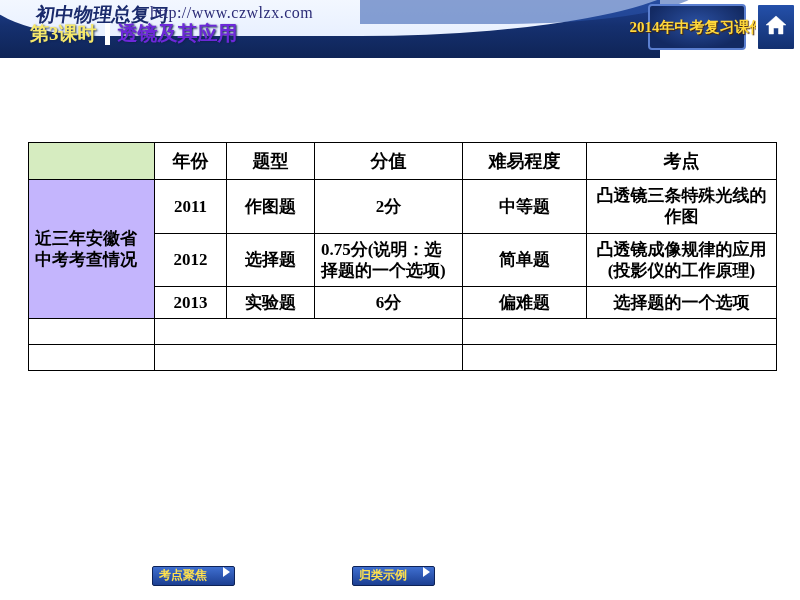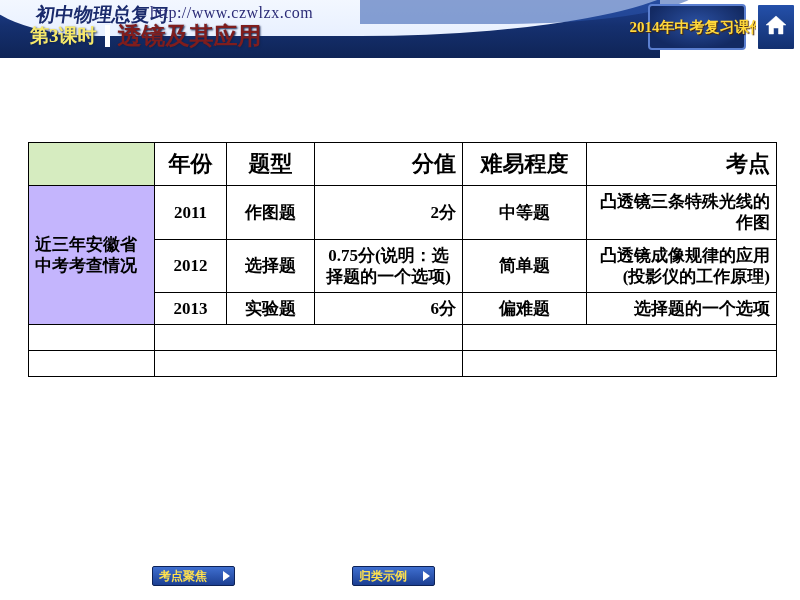--- a/index.html
+++ b/index.html
@@ -75,23 +75,23 @@
     color: #f7e96a;
     text-shadow: 1px 1px 2px #10234f;
     font-family: "Liberation Serif", serif;
   }
   .hdr-bar {
     width: 5px; height: 22px;
     background: #ffffff;
     display: inline-block;
   }
   .hdr-subject {
-    font-size: 24px;
-    font-weight: bold;
-    color: #7f1d1d;
+    font-size: 20px;
+    font-weight: bold;
+    color: #6d28d9;
     text-shadow: 1px 1px 2px #10234f;
     font-family: Liberation Sans, sans-serif;
   }
   .hdr-badge {
     position: absolute;
     left: 648px; top: 4px;
     width: 98px; height: 46px;
     background: radial-gradient(ellipse at 50% 40%, #2a4fa0 0%, #132a63 75%);
     border: 2px solid #5b7fd0;
     border-radius: 4px;
@@ -143,50 +143,50 @@
   .c-label {
     width: 126px;
     background: #c4b5fd;
     font-weight: bold;
     font-size: 18px;
     text-align: left;
     line-height: 1.5;
   }
   .c-year    { width: 72px;  text-align: center; font-weight: bold; }
   .c-type    { width: 88px;  text-align: center; font-weight: bold; margin-left: 12px; }
-  .c-score   { width: 148px; text-align: right; font-weight: bold; }
+  .c-score   { width: 148px; text-align: center; font-weight: bold; }
   .c-diff    { width: 124px; text-align: center; font-weight: bold; }
-  .c-point   { width: 190px; text-align: right;   font-weight: bold; }
+  .c-point   { width: 190px; text-align: center;   font-weight: bold; }
   thead th {
     border: 1px solid #000000;
     padding: 6px;
-    font-size: 22px;
+    font-size: 18px;
     font-weight: bold;
     font-family: "Liberation Serif", serif;
     text-align: center;
     background: #ffffff;
   }
   thead th.hdr-label { background: #d6ecc0; }
-  td.left-align { text-align: center; margin-left: 40px; }
+  td.left-align { text-align: left; margin-left: 40px; }
   .empty-row td { height: 26px; }
 
   
   .footer {
     position: absolute;
     left: 0; bottom: 8px;
     width: 800px; height: 26px;
   }
   .fbtn {
     position: absolute;
     height: 20px;
     background: linear-gradient(180deg, #3f6fd0 0%, #1c3f92 100%);
     border: 1px solid #0d2257;
     border-radius: 2px;
     display: flex;
-    align-items: center;
+    align-items: flex-start;
     padding: 0 4px 0 6px;
     gap: 16px;
   }
   .fbtn .lbl {
     font-size: 12px;
     font-weight: bold;
     color: #ffe14d;
     font-family: "Liberation Serif", serif;
     white-space: nowrap;
   }

